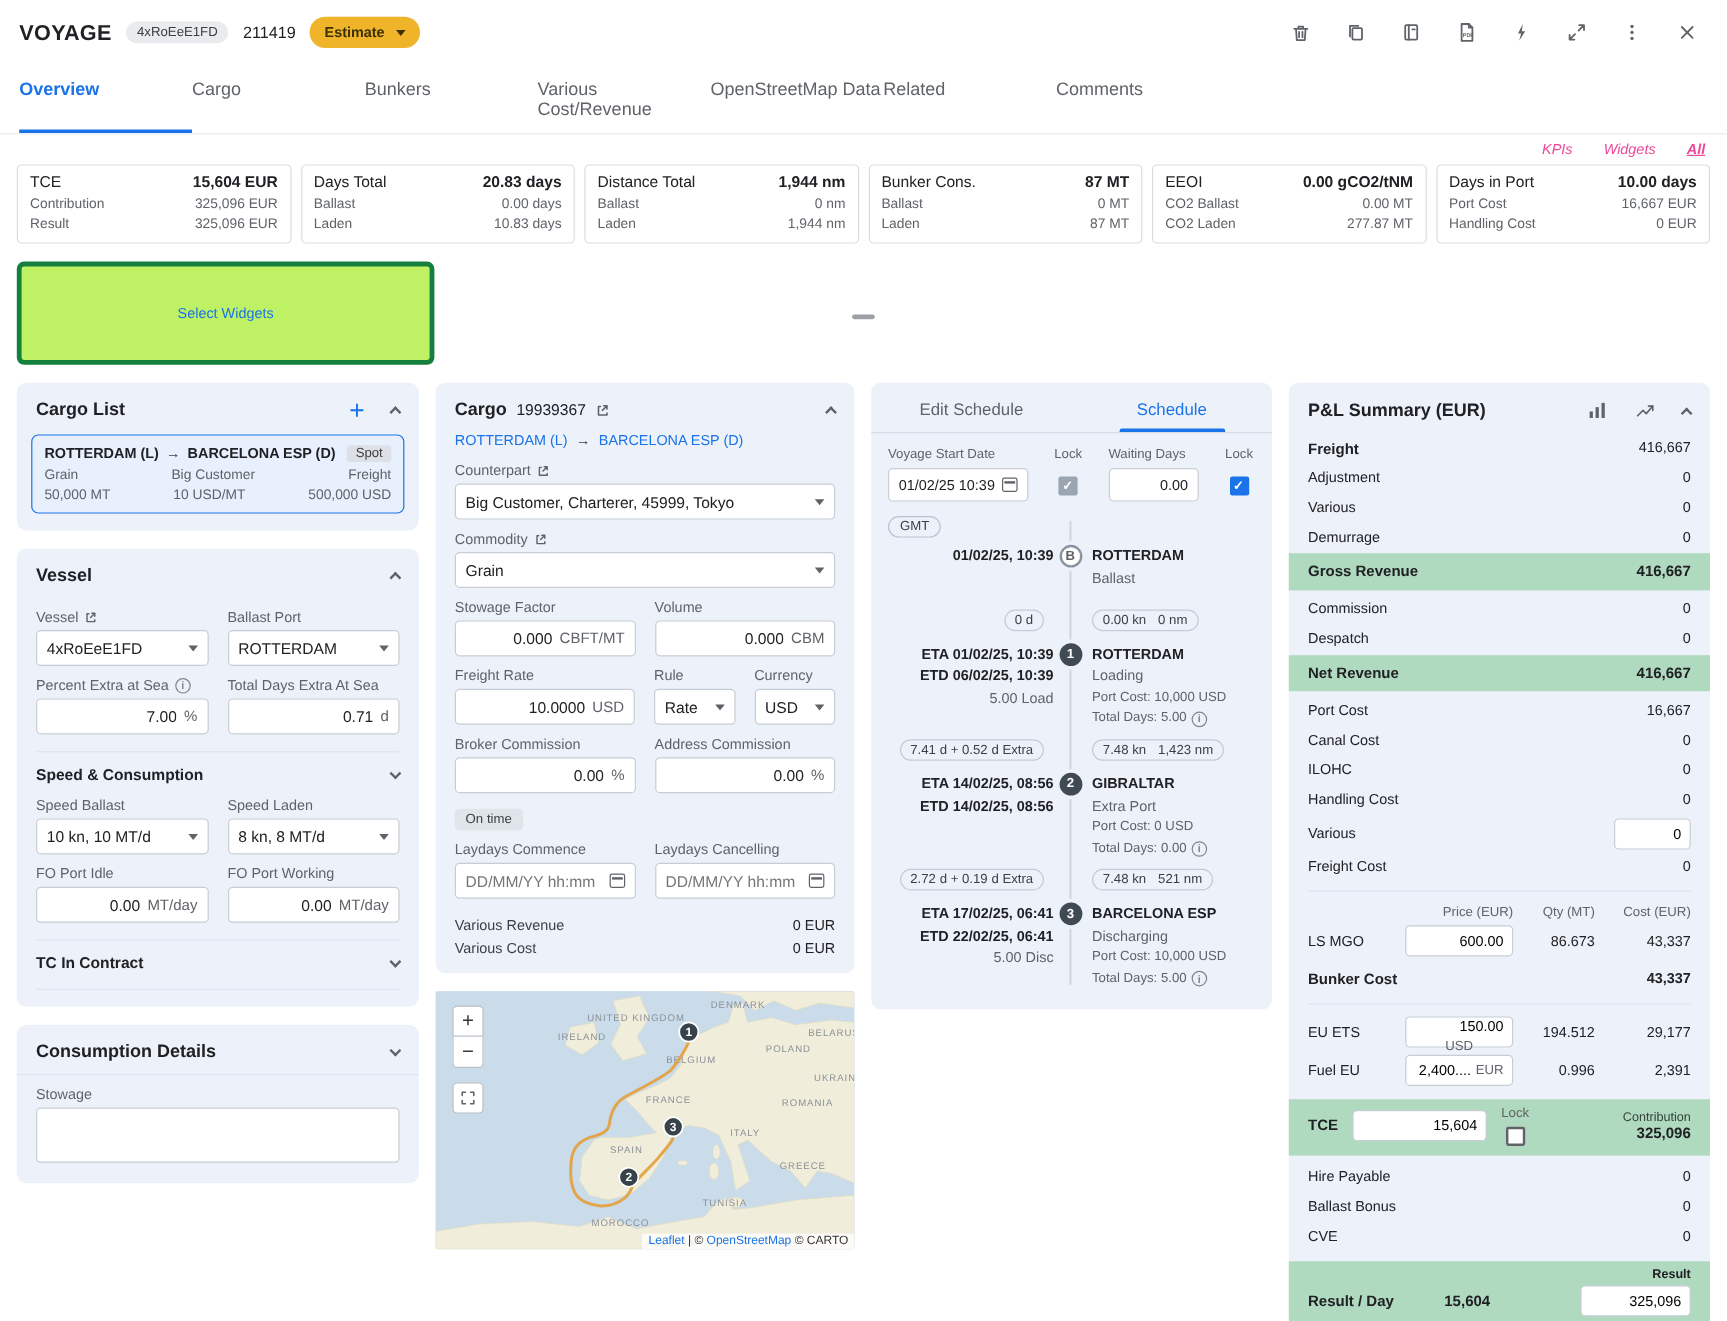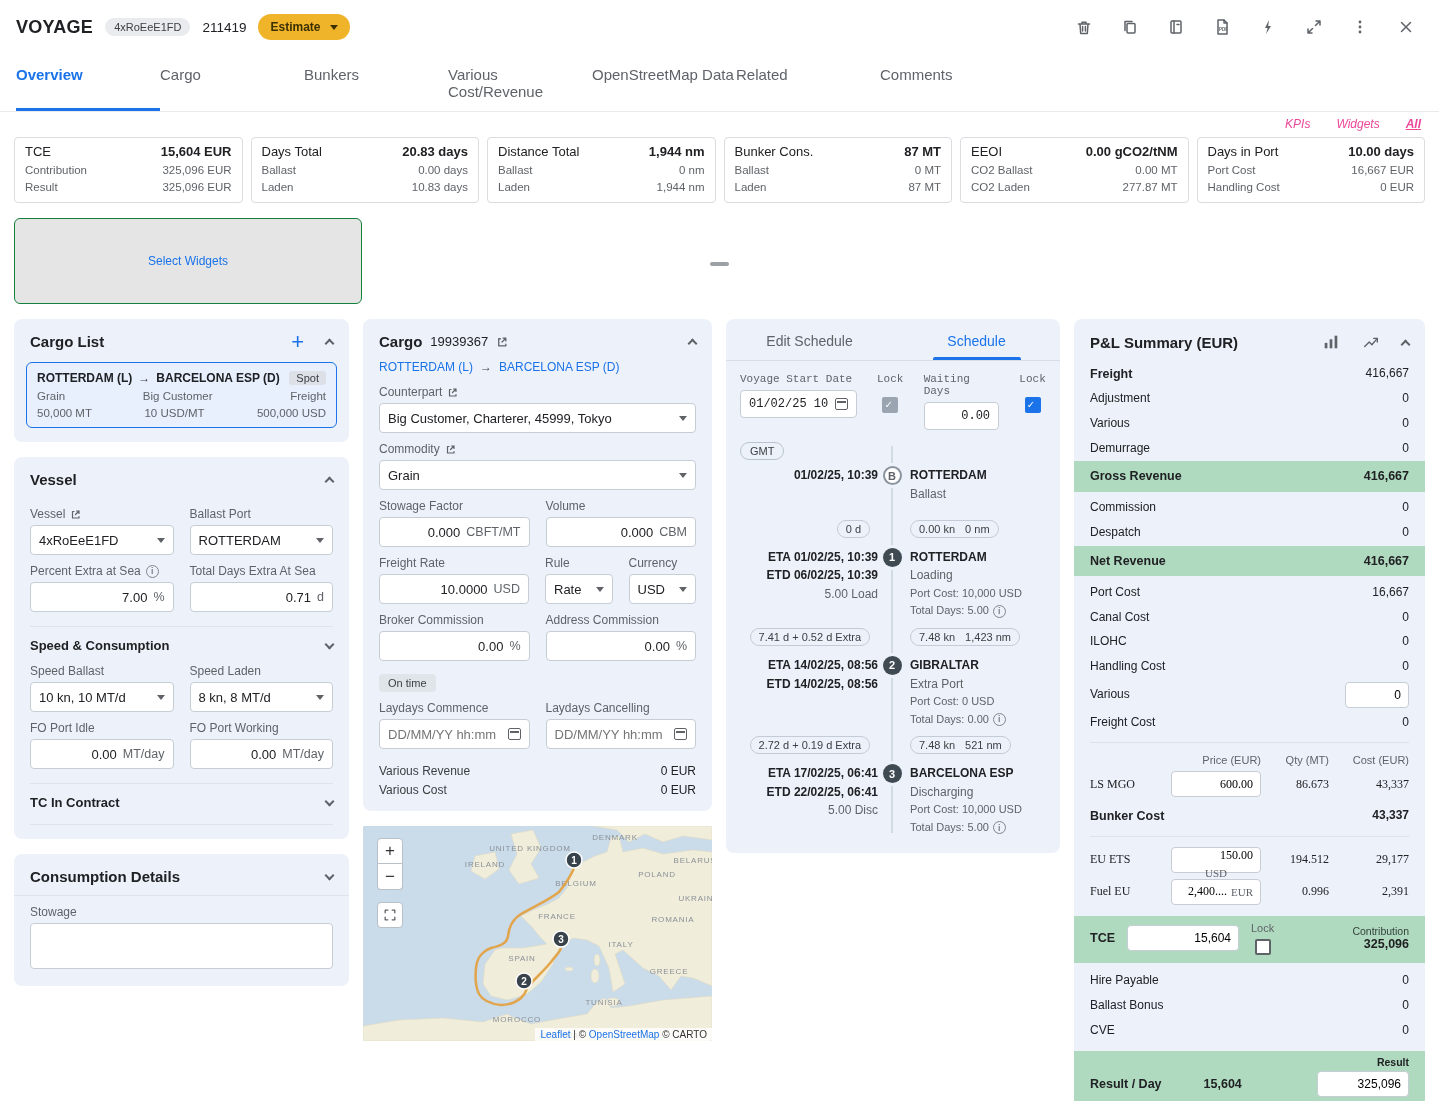--- a/index.html
+++ b/index.html
@@ -31,22 +31,22 @@
   .viewlinks span { color:#ec4899; cursor:pointer;font-style:italic; }
   .viewlinks .active { font-weight:700; text-decoration:underline; }
 
   
   .kpirow { display:flex; gap:8px; padding:0 14px; }
   .kpi-card { flex:1; border:1px solid #dadce0; border-radius:4px; padding:6px 10px 7px; background:#fff; }
   .kpi-main { display:flex; justify-content:space-between; gap:6px; font-size:13px; margin-bottom:3px; }
   .kpi-main .v { font-weight:700; white-space:nowrap; }
   .kpi-sub { display:flex; justify-content:space-between; gap:6px; font-size:11.5px; color:#5f6368; line-height:1.45; }
 
-  .select-widgets { margin:15px 14px 0; width:348px; height:86px; border:1px solid #15803d; border-radius:6px;
-                    display:flex; align-items:center; justify-content:center; color:#1a73e8; font-size:12px; cursor:pointer; background:#e5e5e5; }
+  .select-widgets { margin:15px 14px 0; width:348px; height:86px; border:4px solid #15803d; border-radius:6px;
+                    display:flex; align-items:center; justify-content:center; color:#1a73e8; font-size:12px; cursor:pointer; background:#bef264; }
   .splitter { position:absolute; left:710px; top:262px; width:19px; height:4px; border-radius:2px; background:#9aa0a6; cursor:row-resize; }
 
   
   .main { display:flex; gap:14px; padding:15px 14px 0; align-items:flex-start; }
   .col { display:flex; flex-direction:column; gap:15px; }
   .col1 { width:335px; } .col2 { width:349px; } .col3 { width:334px; } .col4 { flex:1; }
 
   .panel { background:#edf2fa; border-radius:8px; }
   .phead { display:flex; align-items:center; gap:8px; padding:14px 16px 10px; }
   .ptitle { font-size:15px; font-weight:700; }
@@ -107,21 +107,21 @@
   .attribution { position:absolute; right:0; bottom:0; background:rgba(255,255,255,.78); font-size:10px; color:#333;
                  padding:1px 5px; z-index:5; white-space:nowrap; }
   .attribution .lnk { color:#1a73e8; cursor:pointer; }
 
   
   .sched-tabs { display:flex; border-bottom:1px solid #d6dee9; }
   .stab { flex:1; text-align:center; padding:14px 0 11px; font-size:14px; color:#5f6368; cursor:pointer; position:relative; }
   .stab.active { color:#1a73e8; font-weight:500; }
   .stab.active::after { content:""; position:absolute; left:50%; transform:translateX(-50%); bottom:0; width:88px; height:3px;
                         background:#1a73e8; border-radius:2px 2px 0 0; }
-  .sc-controls { display:flex; gap:20px; padding:12px 14px 0;font-family:Liberation Mono, monospace; }
+  .sc-controls { display:flex; gap:20px; padding:12px 14px 0; }
   .sc-col { display:flex; flex-direction:column; }
   .sc-lab { font-size:11px; color:#5f6368; margin-bottom:5px; }
   .sc-col.c1 { width:130px; } .sc-col.ck { width:30px; align-items:center; } .sc-col.c3 { width:84px; }
   .cb { width:16px; height:16px; border-radius:2px; margin-top:7px; position:relative; cursor:pointer; flex:none; }
   .cb.checked::after { content:"✓"; color:#fff; font-size:11px; font-weight:700; position:absolute; top:1px; left:3px; }
   .cb.blue { background:#1a73e8; } .cb.gray { background:#9aa5b1; }
   .cb.un { border:2px solid #5f6368; background:#fff; margin-top:2px; }
   .gmt-pill { display:inline-block; border:1px solid #b9c3cf; border-radius:10px; padding:2px 9px; font-size:11px; color:#3c4043;
               margin:12px 0 0 14px; }
   .tl { position:relative; padding:4px 14px 16px; }
@@ -147,21 +147,21 @@
   .pnl-row { display:flex; justify-content:space-between; align-items:center; padding:2.5px 16px; font-size:12px; line-height:1.65; }
   .pnl-row .bold { font-weight:700; font-size:12.5px; }
   .pnl-row.green { background:#b0dabf; font-weight:700; padding-top:5px; padding-bottom:5px; font-size:12.5px; }
   .pnl-div { border-top:1px solid #dbe3ee; margin:7px 16px; }
   .mini-field { background:#fff; border:1px solid #c6cdd5; border-radius:4px; height:26px; display:flex; align-items:center;
                 padding:0 7px; gap:4px; }
   .mini-field input { width:100%; text-align:right; font-size:12px; border:none; outline:none; background:none; font-family:inherit; }
   .mini-field .unit { color:#5f6368; font-size:11px; }
   .pnl-th { display:flex; padding:4px 16px 2px; font-size:11px; color:#5f6368; align-items:flex-end; }
   .pnl-th .c-lab { flex:1; } .c-price { width:92px; text-align:right; } .c-qty { width:68px; text-align:right; } .c-cost { width:80px; text-align:right; }
-  .pnl-tr { display:flex; align-items:center; padding:3px 16px; font-size:12px;font-family:Liberation Serif, serif; }
+  .pnl-tr { display:flex; align-items:center; padding:3px 16px; font-size:12px; }
   .pnl-tr .c-lab { flex:1; }
   .pnl-tr .c-price { display:flex; justify-content:flex-end; }
   .pnl-tce { background:#b0dabf; display:flex; align-items:center; padding:6px 16px 8px; gap:12px; margin-top:8px; }
   .pnl-tce .t-lab { font-size:12.5px; font-weight:700; }
   .lock-grp { display:flex; flex-direction:column; align-items:center; }
   .lock-grp .sc-lab { margin-bottom:3px; }
   .contrib { margin-left:auto; display:flex; flex-direction:column; align-items:flex-end; }
   .contrib .c1 { font-size:10.5px; font-weight:400; color:#33423a; }
   .contrib .c2 { font-size:12.5px; font-weight:700; }
   .pnl-result { background:#b0dabf; padding:5px 16px 10px; margin-top:8px; border-radius:0 0 8px 8px; }

